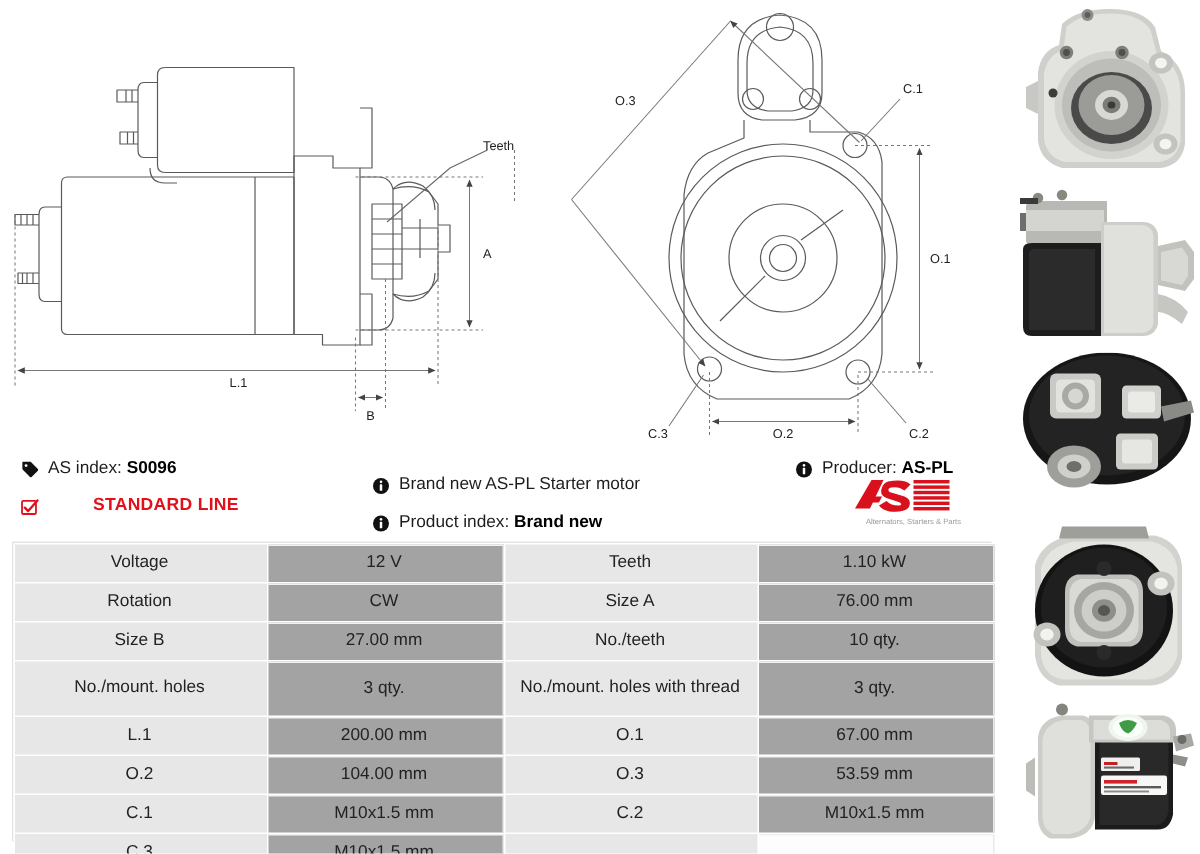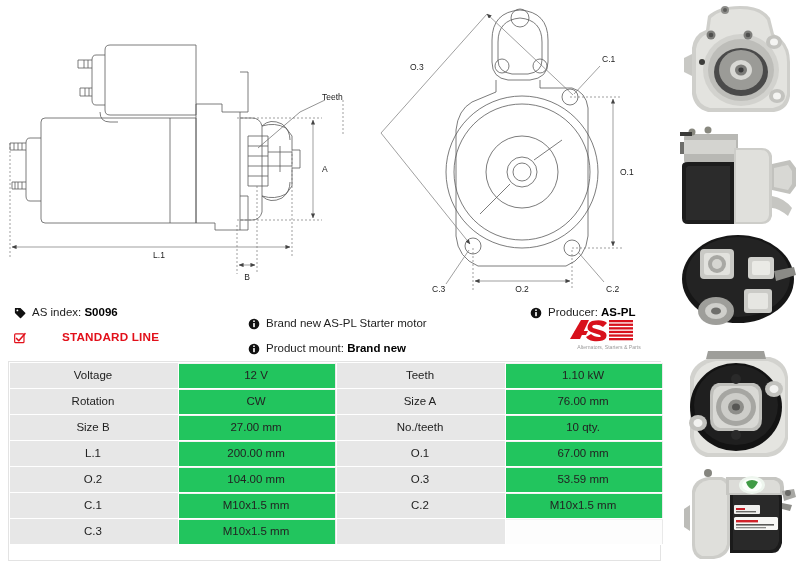--- a/index.html
+++ b/index.html
@@ -42,21 +42,21 @@
   }
   .spec-table td {
     font-size: 11.5px; color: #222;
     padding: 5px 8px 5px 6px;
     text-align: center;
     vertical-align: middle;
     height: 25px;
     line-height: 1.18;
   }
   .lbl { background: #e7e7e7; width: 168px; color:#2a2a2a; }
-  .val { background: #22c55e; width: 157px; color:#2a2a2a;
+  .val { background: #a3a3a3; width: 157px; color:#2a2a2a;
          border-right:1px solid #e9e9e9; border-top:1px solid #f2f2f2;}
   .tall td { height: 36px; }
   .spec-table tr td.empty { background:#fdfdfd; }
   .tbl-frame {
     position:absolute; left:8px; top:361px; width:653px; height:200px;
     border:1px solid #e3e3e3; pointer-events:none;
   }
 
   
   .photos { position: absolute; left: 678px; top: 0; width: 122px; height: 569px; background:#fff; }
@@ -221,21 +221,21 @@
         </svg>
         <span class="info-txt">Brand new AS-PL Starter motor</span>
       </div>
 
       <div class="info-line" style="margin-top:12px;">
         <svg class="ico" viewBox="0 0 16 16">
           <circle cx="8" cy="8" r="7.1" fill="#111"></circle>
           <circle cx="8" cy="4.3" r="1.15" fill="#fff"></circle>
           <rect x="6.9" y="6.5" width="2.2" height="5.8" rx="0.6" fill="#fff"></rect>
         </svg>
-        <span class="info-txt"><span>Product mount:</span>
+        <span class="info-txt"><span>Product index:</span>
           <b>Brand new</b></span>
       </div>
     </div>
 
     <div class="info-col" style="left:530px; top:14px;">
       <div class="info-line">
         <svg class="ico" viewBox="0 0 16 16">
           <circle cx="8" cy="8" r="7.1" fill="#111"></circle>
           <circle cx="8" cy="4.3" r="1.15" fill="#fff"></circle>
           <rect x="6.9" y="6.5" width="2.2" height="5.8" rx="0.6" fill="#fff"></rect>
@@ -280,20 +280,26 @@
         <td class="lbl">Rotation</td>
         <td class="val">CW</td>
         <td class="lbl">Size A</td>
         <td class="val">76.00 mm</td>
       </tr>
       <tr>
         <td class="lbl">Size B</td>
         <td class="val">27.00 mm</td>
         <td class="lbl">No./teeth</td>
         <td class="val">10 qty.</td>
+      </tr>
+      <tr class="tall">
+        <td class="lbl">No./mount. holes</td>
+        <td class="val">3 qty.</td>
+        <td class="lbl">No./mount. holes with thread</td>
+        <td class="val">3 qty.</td>
       </tr>
       <tr>
         <td class="lbl">L.1</td>
         <td class="val">200.00 mm</td>
         <td class="lbl">O.1</td>
         <td class="val">67.00 mm</td>
       </tr>
       <tr>
         <td class="lbl">O.2</td>
         <td class="val">104.00 mm</td>

